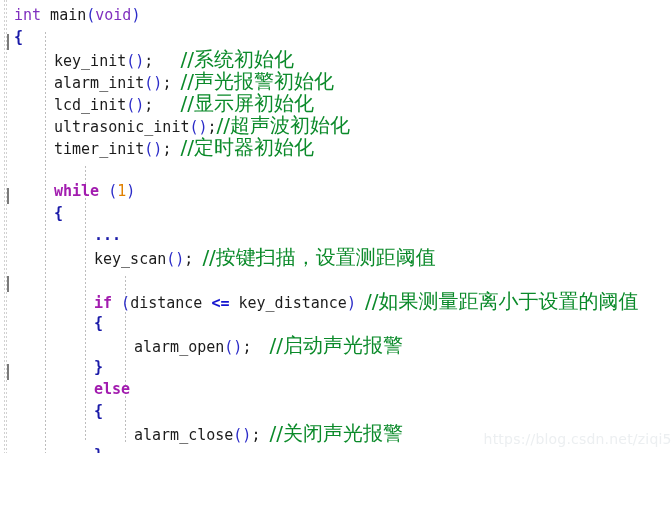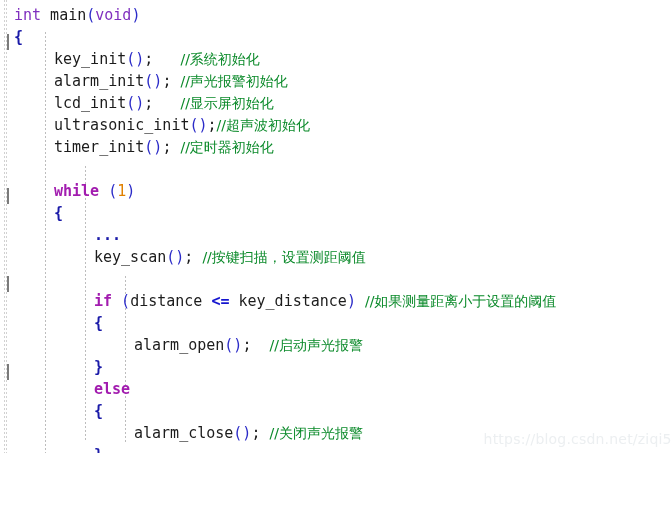--- a/index.html
+++ b/index.html
@@ -73,21 +73,21 @@
   .t-type     { color: #7f2fbf; }           
   .t-plain    { color: #1c1c1c; }           
   .t-punct    { color: #2b2bc8; }           
   .t-brace    { color: #1a1aa8; font-weight: bold; }
   .t-kw       { color: #a21caf; font-weight: bold; }   
   .t-op       { color: #1414cf; font-weight: bold; }   
   .t-num      { color: #e08000; }           
   .t-comment  { color: #0b8a2a; }           
   .t-ellipsis { color: #1a1aa8; font-weight: bold; }
 
-  .cjk { font-family: "DejaVu Sans", "Liberation Sans", sans-serif; font-size: 14px; }
+  .cjk { font-family: "DejaVu Sans", "Liberation Sans", sans-serif; font-size: 20px; }
 
   .watermark {
     position: absolute;
     right: 8px;
     bottom: 6px;
     color: #eceff1;
     font-family: "DejaVu Sans", "Liberation Sans", sans-serif;
     font-size: 14px;
     letter-spacing: .2px;
     user-select: none;

